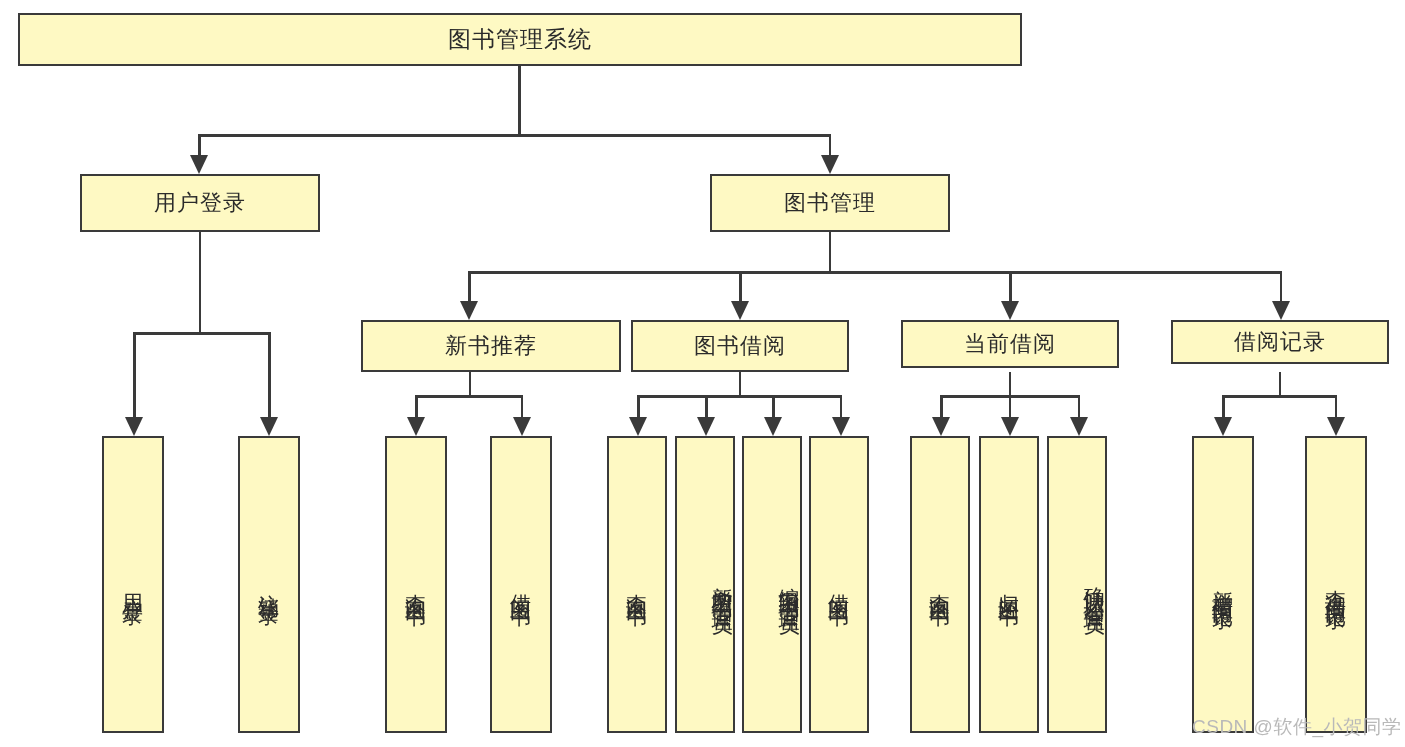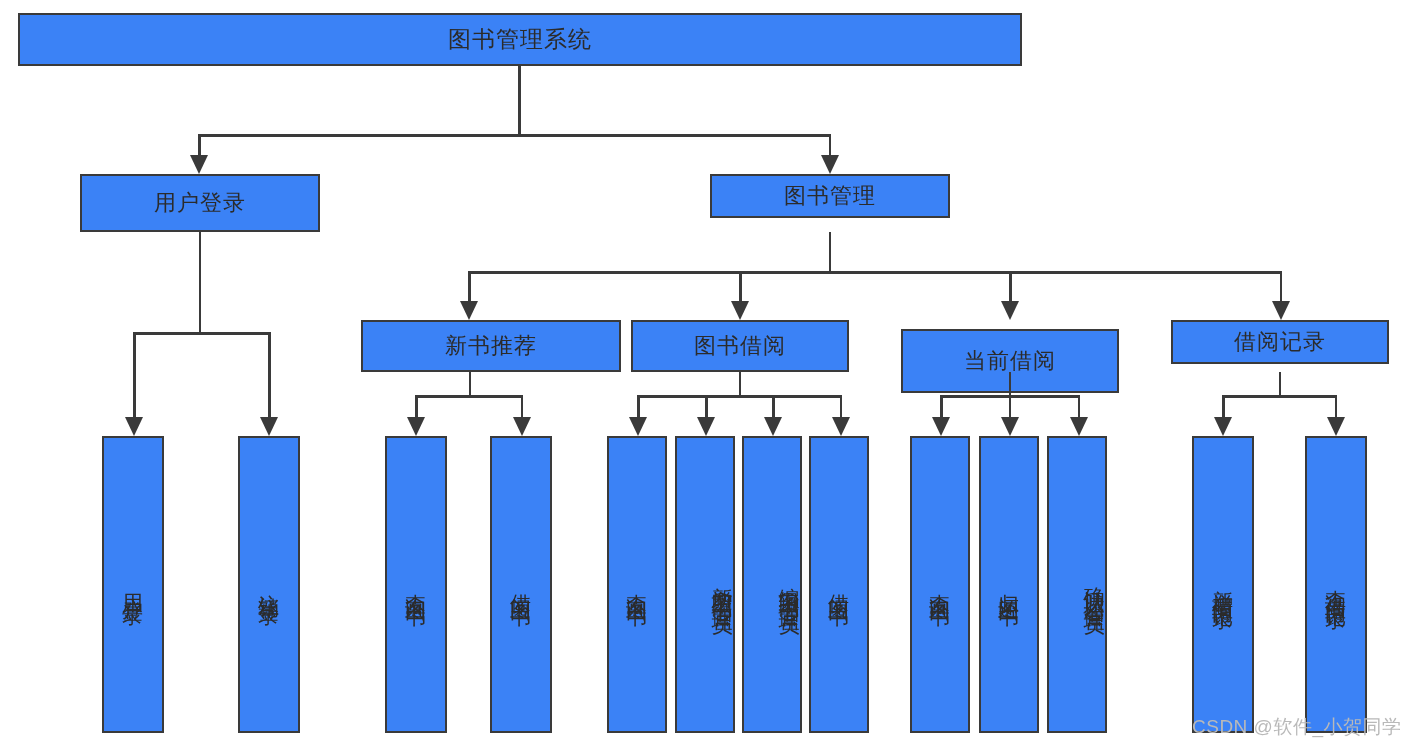--- a/index.html
+++ b/index.html
@@ -14,21 +14,21 @@
     position: relative;
     width: 1405px;
     height: 747px;
     background: #ffffff;
     overflow: hidden;
   }
   .node {
     position: absolute;
     box-sizing: border-box;
     border: 2.5px solid #3a3a3a;
-    background: #3b82f6;
+    background: #fef9c3;
     display: flex;
     align-items: center;
     justify-content: center;
     color: #2b2b2b;
   }
   .node-h {
     font-size: 22px;
     letter-spacing: 1px;
     white-space: nowrap;
   }
@@ -88,21 +88,21 @@
 
   <div class="seg vline" style="left:198px; top:134px; height:21px;"></div>
   <div class="arrow" style="left:190.3px; top:155px;"></div>
   <div class="seg vline" style="left:828.5px; top:134px; height:21px;"></div>
   <div class="arrow" style="left:820.8px; top:155px;"></div>
 
   <div class="node node-h" style="left:80px; top:174px; width:240px; height:58px;">
     <span>用户登录</span>
   </div>
 
-  <div class="node node-h" style="left:710px; top:174px; width:240px; height:44px;">
+  <div class="node node-h" style="left:710px; top:174px; width:240px; height:58px;">
     <span>图书管理</span>
   </div>
 
   <div class="seg vline" style="left:198.7px; top:232px; height:102px;"></div>
   <div class="seg hline" style="left:133px; top:332px; width:137px;"></div>
   <div class="seg vline" style="left:133px; top:332px; height:85px;"></div>
   <div class="arrow" style="left:125.3px; top:417px;"></div>
   <div class="seg vline" style="left:268px; top:332px; height:85px;"></div>
   <div class="arrow" style="left:260.3px; top:417px;"></div>
 
@@ -116,21 +116,21 @@
   <div class="arrow" style="left:1001.3px; top:301px;"></div>
   <div class="seg vline" style="left:1279.5px; top:271px; height:31px;"></div>
   <div class="arrow" style="left:1271.8px; top:301px;"></div>
 
   <div class="node node-h" style="left:361px; top:320px; width:260px; height:52px;">
     <span>新书推荐</span>
   </div>
   <div class="node node-h" style="left:631px; top:320px; width:218px; height:52px;text-align:center;">
     <span>图书借阅</span>
   </div>
-  <div class="node node-h" style="left:901px; top:329px; width:218px; height:64px;">
+  <div class="node node-h" style="left:901px; top:320px; width:218px; height:48px;">
     <span>当前借阅</span>
   </div>
   <div class="node node-h" style="left:1171px; top:320px; width:218px; height:44px;">
     <span>借阅记录</span>
   </div>
 
   <div class="seg vline" style="left:468.7px; top:372px; height:25px;"></div>
   <div class="seg hline" style="left:415px; top:395px; width:108px;"></div>
   <div class="seg vline" style="left:415px; top:395px; height:22px;"></div>
   <div class="arrow" style="left:407.3px; top:417px;"></div>

